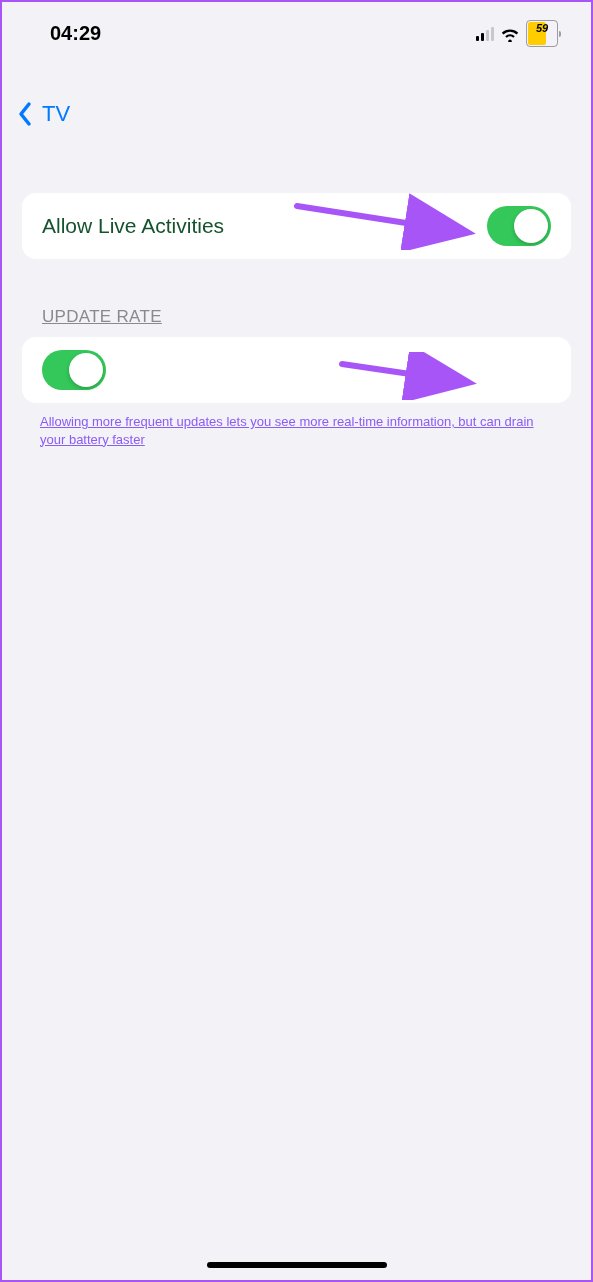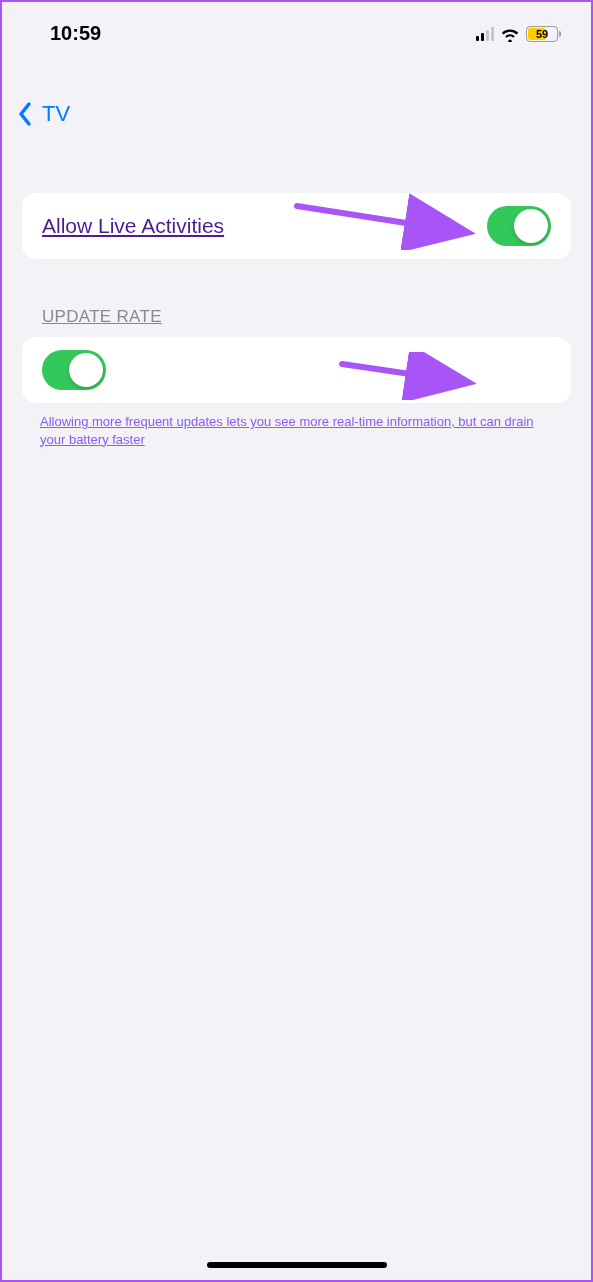--- a/index.html
+++ b/index.html
@@ -52,25 +52,26 @@
       width: 20px;
       height: 16px;
     }
     .battery-container {
       display: flex;
       align-items: center;
       position: relative;
     }
     .battery-body {
       width: 32px;
-      height: 16px;
+      height: 27px;
       border: 1px solid rgba(0,0,0,0.35);
       border-radius: 4px;
       position: relative;
       background: transparent;
+      font-style: italic;
     }
     .battery-fill {
       position: absolute;
       left: 1px;
       top: 1px;
       bottom: 1px;
       width: 59%;
       background: #ffcc00;
       border-radius: 2.5px;
     }
@@ -135,22 +136,21 @@
     }
     .list-row {
       display: flex;
       align-items: center;
       justify-content: space-between;
       padding: 0 20px;
       height: 66px;
     }
     .row-label {
       font-size: 21px;
-      color: #4c1d95;
-      text-decoration: underline;
+      color: #14532d;
     }
     .toggle {
       width: 64px;
       height: 40px;
       background: #34c759;
       border-radius: 20px;
       position: relative;
       cursor: pointer;
     }
     .toggle-knob {
@@ -189,21 +189,21 @@
     }
     .arrow-annotation {
       position: absolute;
       pointer-events: none;
     }
   </style>
 </head>
 <body>
 
 <div class="status-bar">
-  <div class="status-time">10:59</div>
+  <div class="status-time">04:29</div>
   <div class="status-right">
     <div class="cellular-icon">
       <div class="cellular-bar b1"></div>
       <div class="cellular-bar b2"></div>
       <div class="cellular-bar b3"></div>
       <div class="cellular-bar b4"></div>
     </div>
     <svg class="wifi-icon" viewBox="0 0 20 16">
       <path d="M10 13.5 a1.8 1.8 0 1 0 0 3.6 a1.8 1.8 0 1 0 0 -3.6 Z" fill="#000"></path>
       <path d="M5.2 10.2 a7 7 0 0 1 9.6 0 l-1.6 1.6 a4.7 4.7 0 0 0 -6.4 0 Z" fill="#000"></path>

